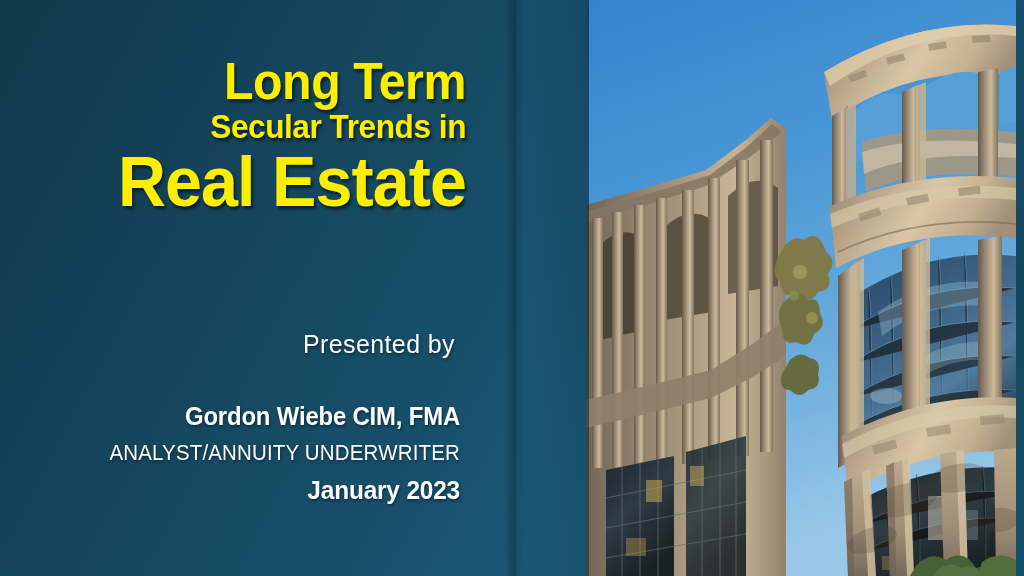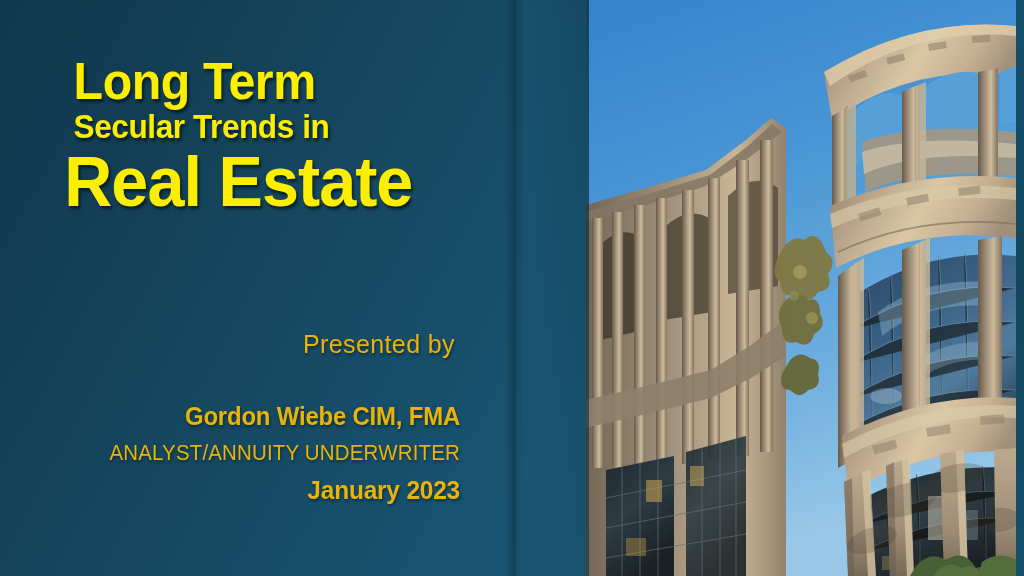--- a/index.html
+++ b/index.html
@@ -90,21 +90,21 @@
     height: 576px;
     background: linear-gradient(180deg, rgba(10,40,56,0.75) 0%, rgba(10,40,56,0.55) 100%);
   }
 
   
   .title-block {
     position: absolute;
     left: 0px;
     top: 55px;
     width: 466px;
-    margin-left: 41px;
+    text-align: right;
   }
   .t-line {
     color: #fcee00;
     font-weight: bold;
     line-height: 1.0;
     letter-spacing: -0.5px;
     text-shadow: 2px 3px 3px rgba(4,22,32,0.78);
     white-space: nowrap;
     font-stretch: condensed;
   }
@@ -127,21 +127,21 @@
     letter-spacing: -1px;
   }
 
   
   .presenter-block {
     position: absolute;
     left: 0px;
     top: 330px;
     width: 460px;
     text-align: right;
-    color: #eab308;
+    color: #ffffff;
   }
   .p-presented {
     font-size: 25px;
     font-weight: normal;
     letter-spacing: 0.4px;
     text-shadow: 1px 2px 3px rgba(4,22,32,0.55);
     padding-right: 5px;
   }
   .p-spacer { height: 42px; }
   .p-name {

